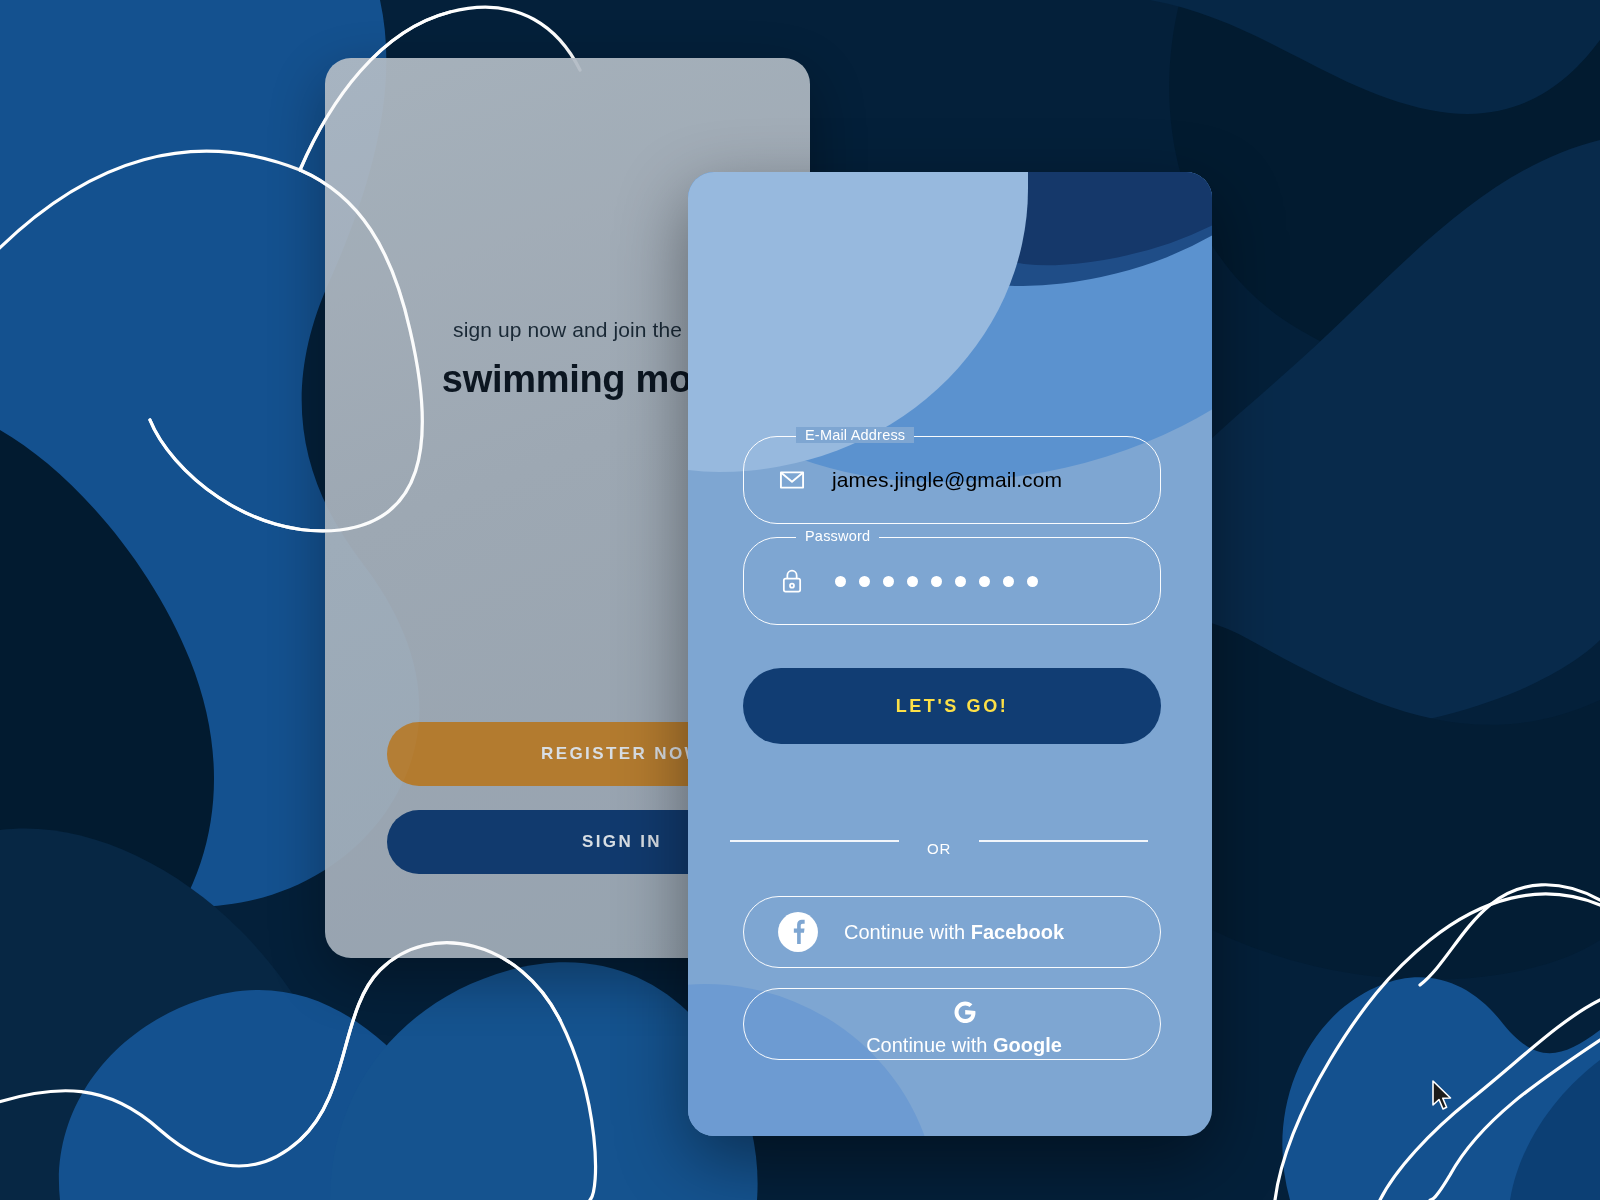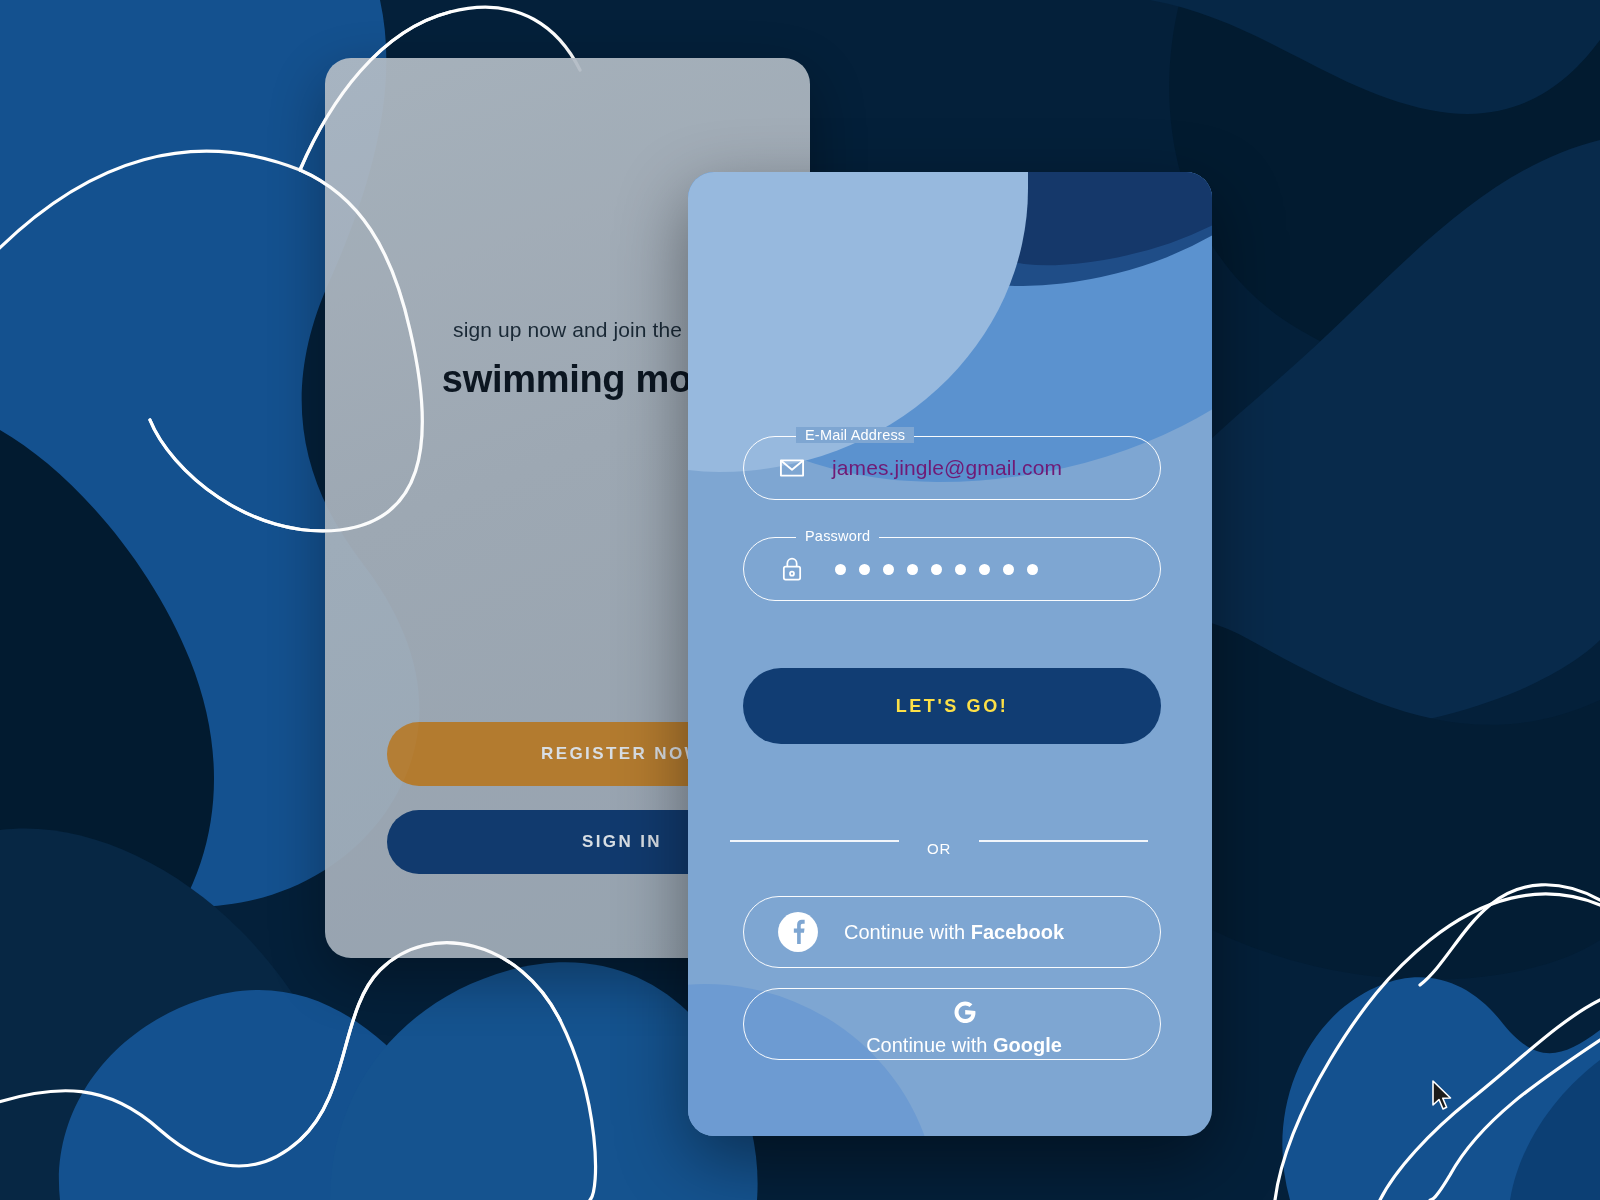--- a/index.html
+++ b/index.html
@@ -137,21 +137,21 @@
     position: absolute;
     inset: 0;
     z-index: 3;
   }
 
   
   .field {
     position: absolute;
     left: 55px;
     width: 418px;
-    height: 64px;
+    height: 88px;
     border: 1.6px solid rgba(255,255,255,0.96);
     border-radius: 34px;
     box-sizing: border-box;
     display: flex;
     align-items: center;
     cursor: text;
   }
   #email-field    { top: 264px; }
   #password-field { top: 365px; }
   .field-legend {
@@ -168,21 +168,21 @@
   #password-field .field-legend { background: #7ea6d2; }
   .field-icon {
     width: 34px; height: 34px;
     margin-left: 31px;
     flex: none;
     display: flex; align-items: center; justify-content: center;
   }
   .field-value {
     margin-left: 23px;
     font-size: 21px;
-    color: #701a75;
+    color: #000000;
     letter-spacing: 0.1px;
     white-space: nowrap;
   }
   .dots {
     margin-left: 26px;
     display: flex;
     gap: 13px;
     align-items: center;
   }
   .dot {

